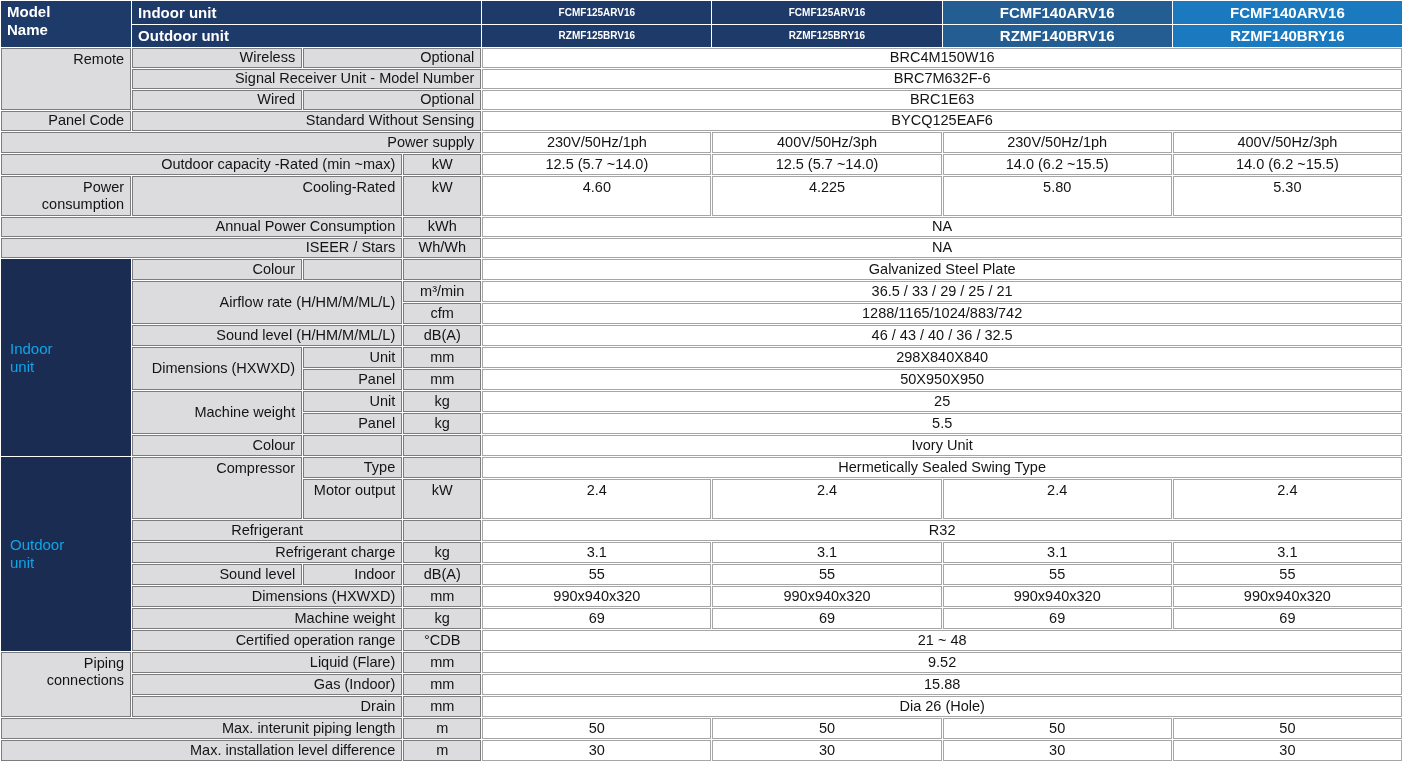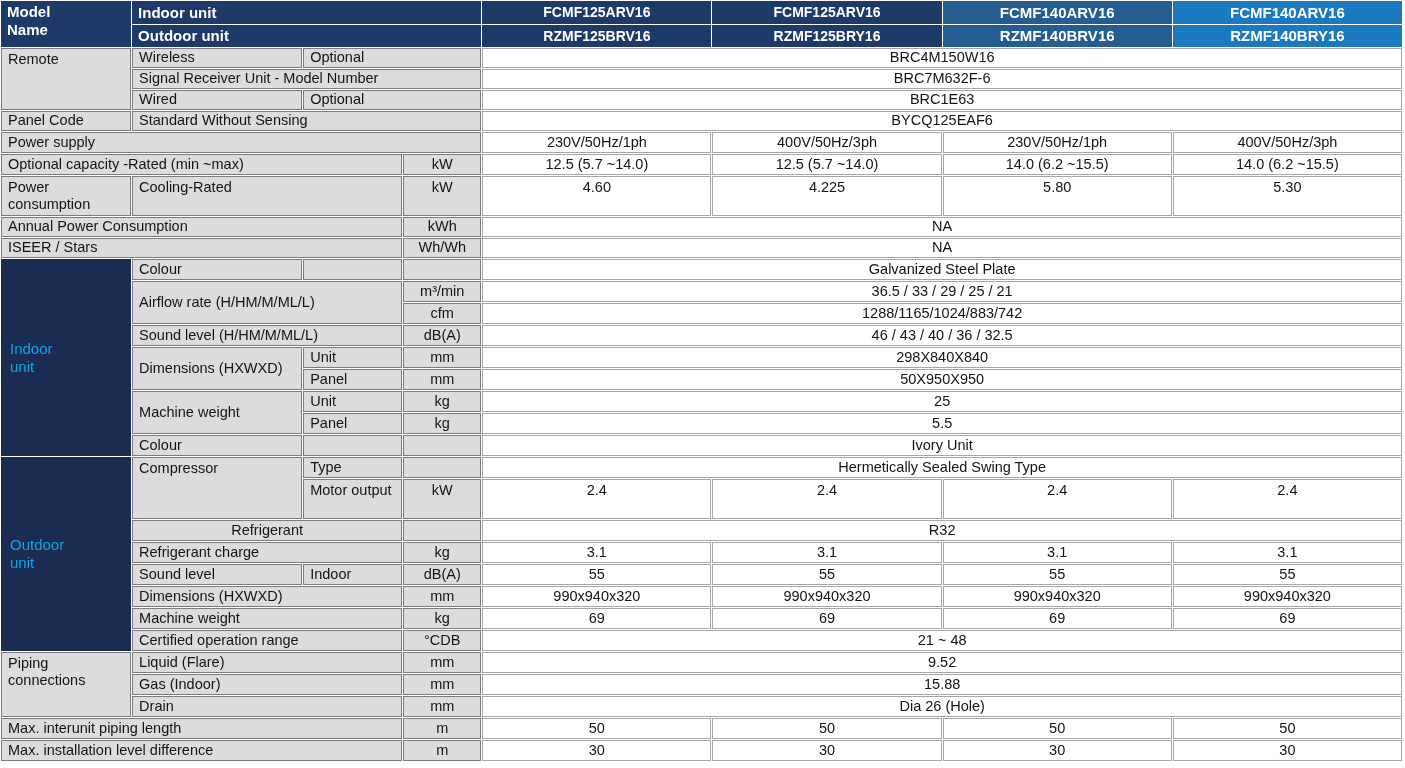--- a/index.html
+++ b/index.html
@@ -1,23 +1,23 @@
 <!DOCTYPE html>
 <html style="--navy-header: #1e3a68; --navy-side: #1a2c52; --blue-mid: #235d91; --blue-bright: #1b79c0; --label-bg: #dcdcde; --label-border: #7c7c7c; --value-border: #a6a6a6;"><head>
 <meta charset="utf-8">
 <style>
   html,body{margin:0;padding:0;background:#ffffff;}
   body{width:1405px;height:768px;overflow:hidden;font-family:"Liberation Sans",sans-serif;}
   table{border-collapse:separate;border-spacing:1px;table-layout:fixed;width:1403px;margin-top:0;}
   td{font-size:14.5px;line-height:1.2;color:#141414;padding:0 6px;overflow:hidden;vertical-align:middle;}
-  td.lbl{background:var(--label-bg);border:1px solid var(--label-border);text-align:left;}
+  td.lbl{background:var(--label-bg);border:1px solid var(--label-border);text-align:right;}
   td.lblc{background:var(--label-bg);border:1px solid var(--label-border);text-align:center;padding:0 2px;}
   td.val{background:#ffffff;border:1px solid var(--value-border);text-align:center;}
   td.hdr{background:var(--navy-header);color:#ffffff;font-weight:bold;text-align:left;white-space:pre-line;border:none;font-size:15px;}
-  td.m1,td.m2{background:var(--navy-header);color:#ffffff;font-weight:bold;text-align:center;border:none;font-size:14px;}
+  td.m1,td.m2{background:var(--navy-header);color:#ffffff;font-weight:bold;text-align:center;border:none;font-size:10px;}
   td.m3{background:var(--blue-mid);color:#ffffff;font-weight:bold;text-align:center;border:none;font-size:15px;}
   td.m4{background:var(--blue-bright);color:#ffffff;font-weight:bold;text-align:center;border:none;font-size:15px;}
   td.sec{background:var(--navy-side);color:#0ea5e9;text-align:left;white-space:pre-line;border:none;padding-left:9px;font-size:15px;}
   td.top{vertical-align:top;padding-top:2px;}
 </style>
 </head>
 <body>
 
 <table>
   <colgroup>
@@ -68,21 +68,21 @@
         <td colspan="4" class="val">BYCQ125EAF6</td>
       </tr>
       <tr style="height: 21px;">
         <td colspan="4" class="lbl">Power supply</td>
         <td class="val">230V/50Hz/1ph</td>
         <td class="val">400V/50Hz/3ph</td>
         <td class="val">230V/50Hz/1ph</td>
         <td class="val">400V/50Hz/3ph</td>
       </tr>
       <tr style="height: 21px;">
-        <td colspan="3" class="lbl">Optional capacity -Rated (min ~max)</td>
+        <td colspan="3" class="lbl">Outdoor capacity -Rated (min ~max)</td>
         <td class="lblc">kW</td>
         <td class="val">12.5 (5.7 ~14.0)</td>
         <td class="val">12.5 (5.7 ~14.0)</td>
         <td class="val">14.0 (6.2 ~15.5)</td>
         <td class="val">14.0 (6.2 ~15.5)</td>
       </tr>
       <tr style="height: 40px;">
         <td class="lbl top">Power consumption</td>
         <td colspan="2" class="lbl top">Cooling-Rated</td>
         <td class="lblc top">kW</td>

